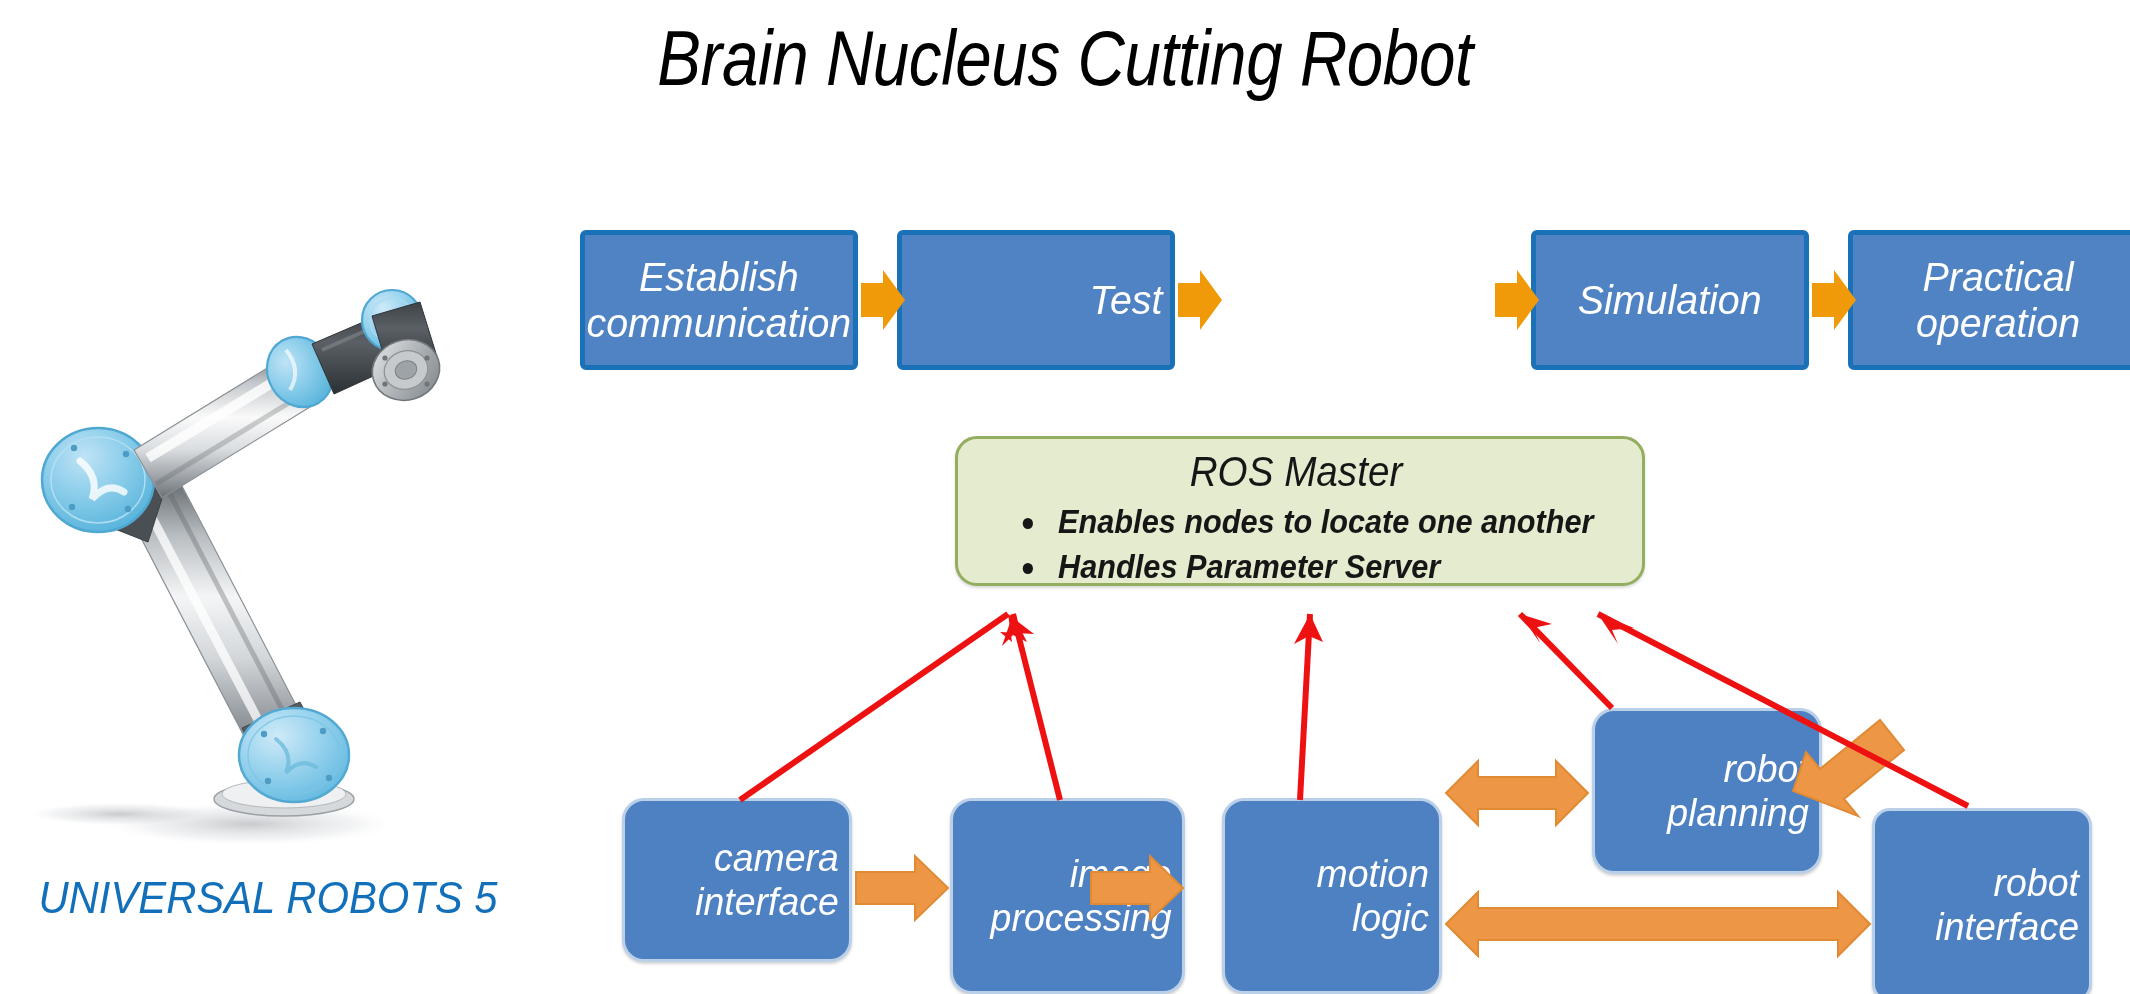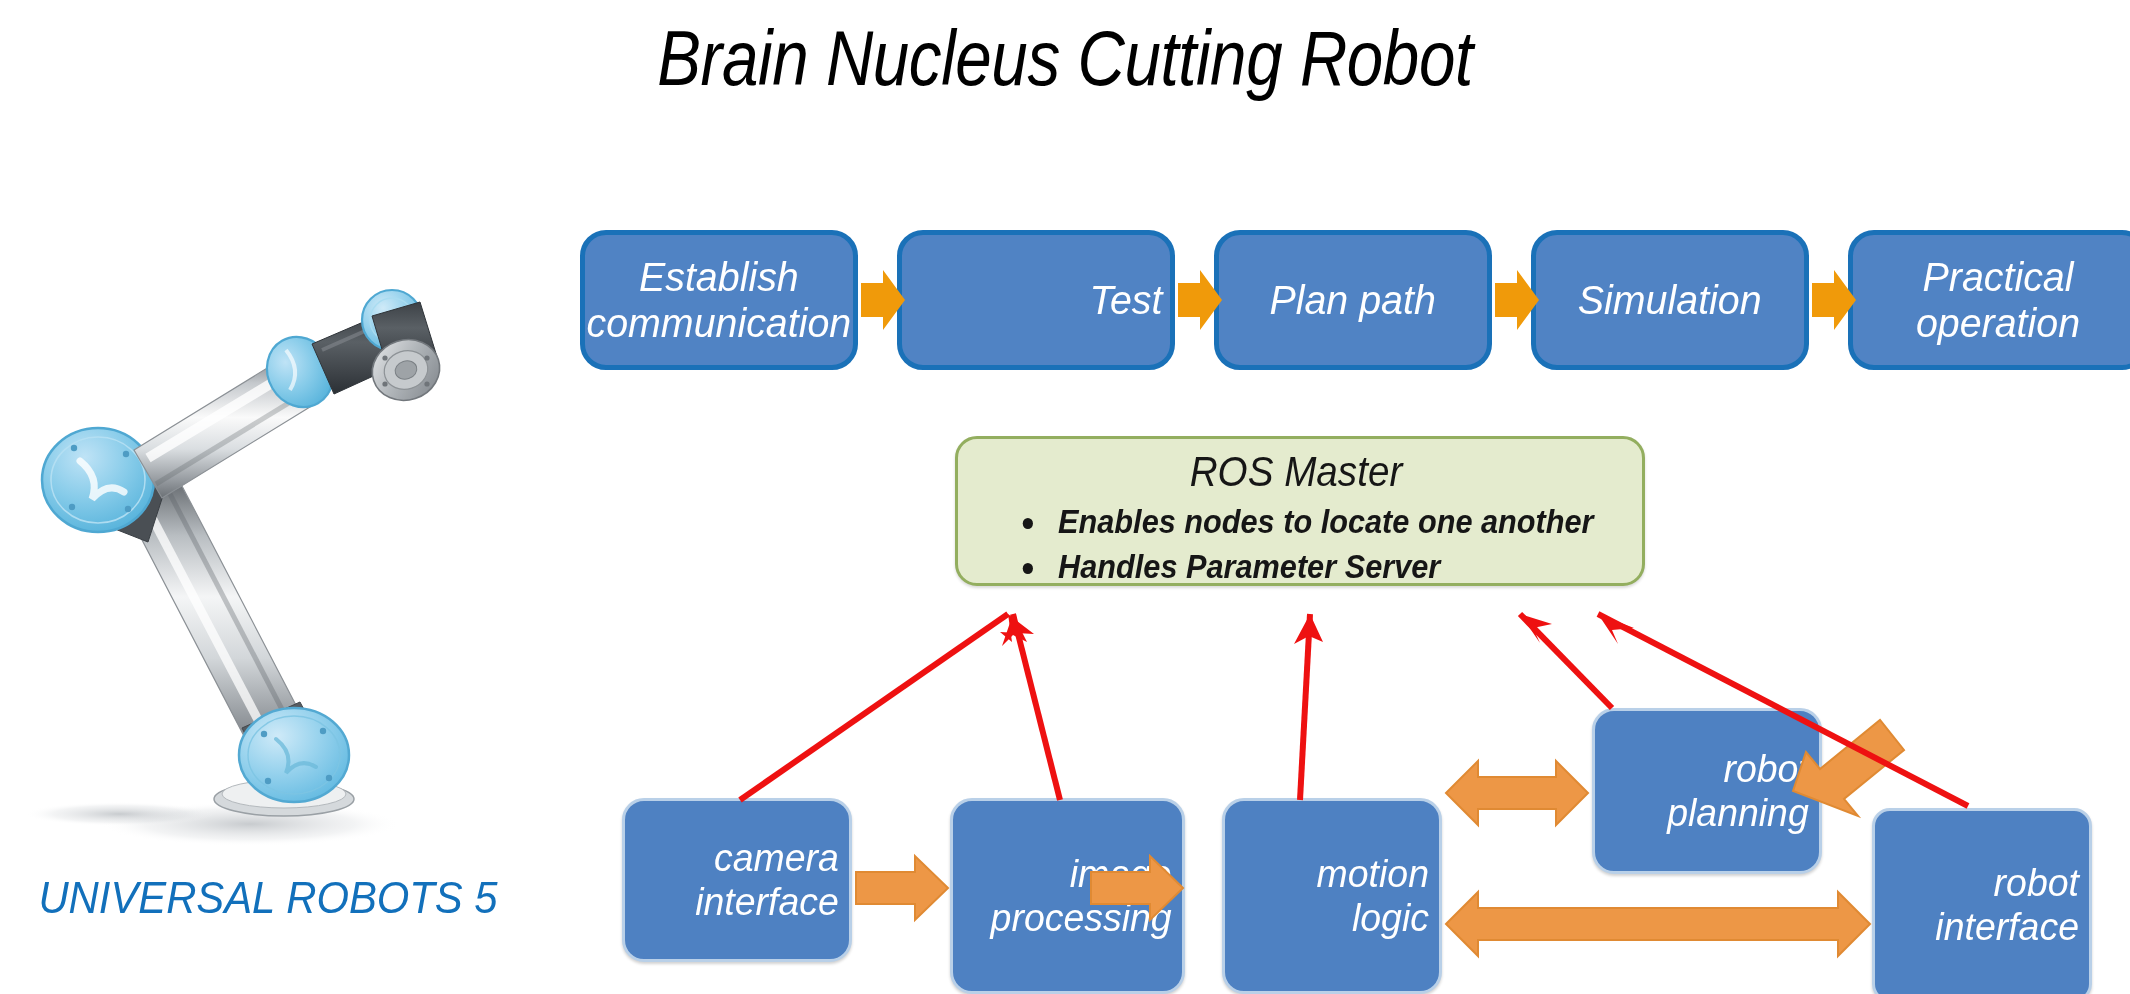--- a/index.html
+++ b/index.html
@@ -27,21 +27,21 @@
   
   #robot{position:absolute;left:0px;top:250px;width:460px;height:600px;}
 
   
   .node{
     position:absolute;box-sizing:border-box;
     display:flex;align-items:center;justify-content:center;text-align:center;
     color:#ffffff;font-weight:400;
   }
   .top-node{
-    background:#5083C4;border:5px solid #1A71B8;border-radius:26px;
+    background:#5083C4;border:5px solid #1A71B8;border-radius:6px;
     font-size:41px;line-height:46px;
   }
   .bot-node{
     background:#4E81C2;border:3px solid #B9D0E8;border-radius:22px;
     font-size:39px;line-height:44px;
     box-shadow:0 2px 3px rgba(0,0,0,.18);
     text-align:right;
   }
   .node span{display:block;padding:0 6px;transform:scaleX(0.96);}
 
@@ -195,23 +195,20 @@
   </svg>
 
   <div class="ur-caption">UNIVERSAL ROBOTS 5</div>
 
   <div class="node top-node" style="left:580px;top:222px;width:278px;height:140px;">
     <span>Establish communication</span>
   </div>
   <div class="node top-node" style="left:897px;top:222px;width:278px;height:140px;justify-content:flex-end;">
     <span>Test</span>
   </div>
-  <div class="node top-node" style="left:1214px;top:222px;width:278px;height:140px;">
-    <span>Plan path</span>
-  </div>
   <div class="node top-node" style="left:1531px;top:222px;width:278px;height:140px;">
     <span>Simulation</span>
   </div>
   <div class="node top-node" style="left:1848px;top:222px;width:300px;height:140px;">
     <span>Practical operation</span>
   </div>
 
   <div id="ros-master">
     <div class="rm-title">ROS Master</div>
     <ul>

